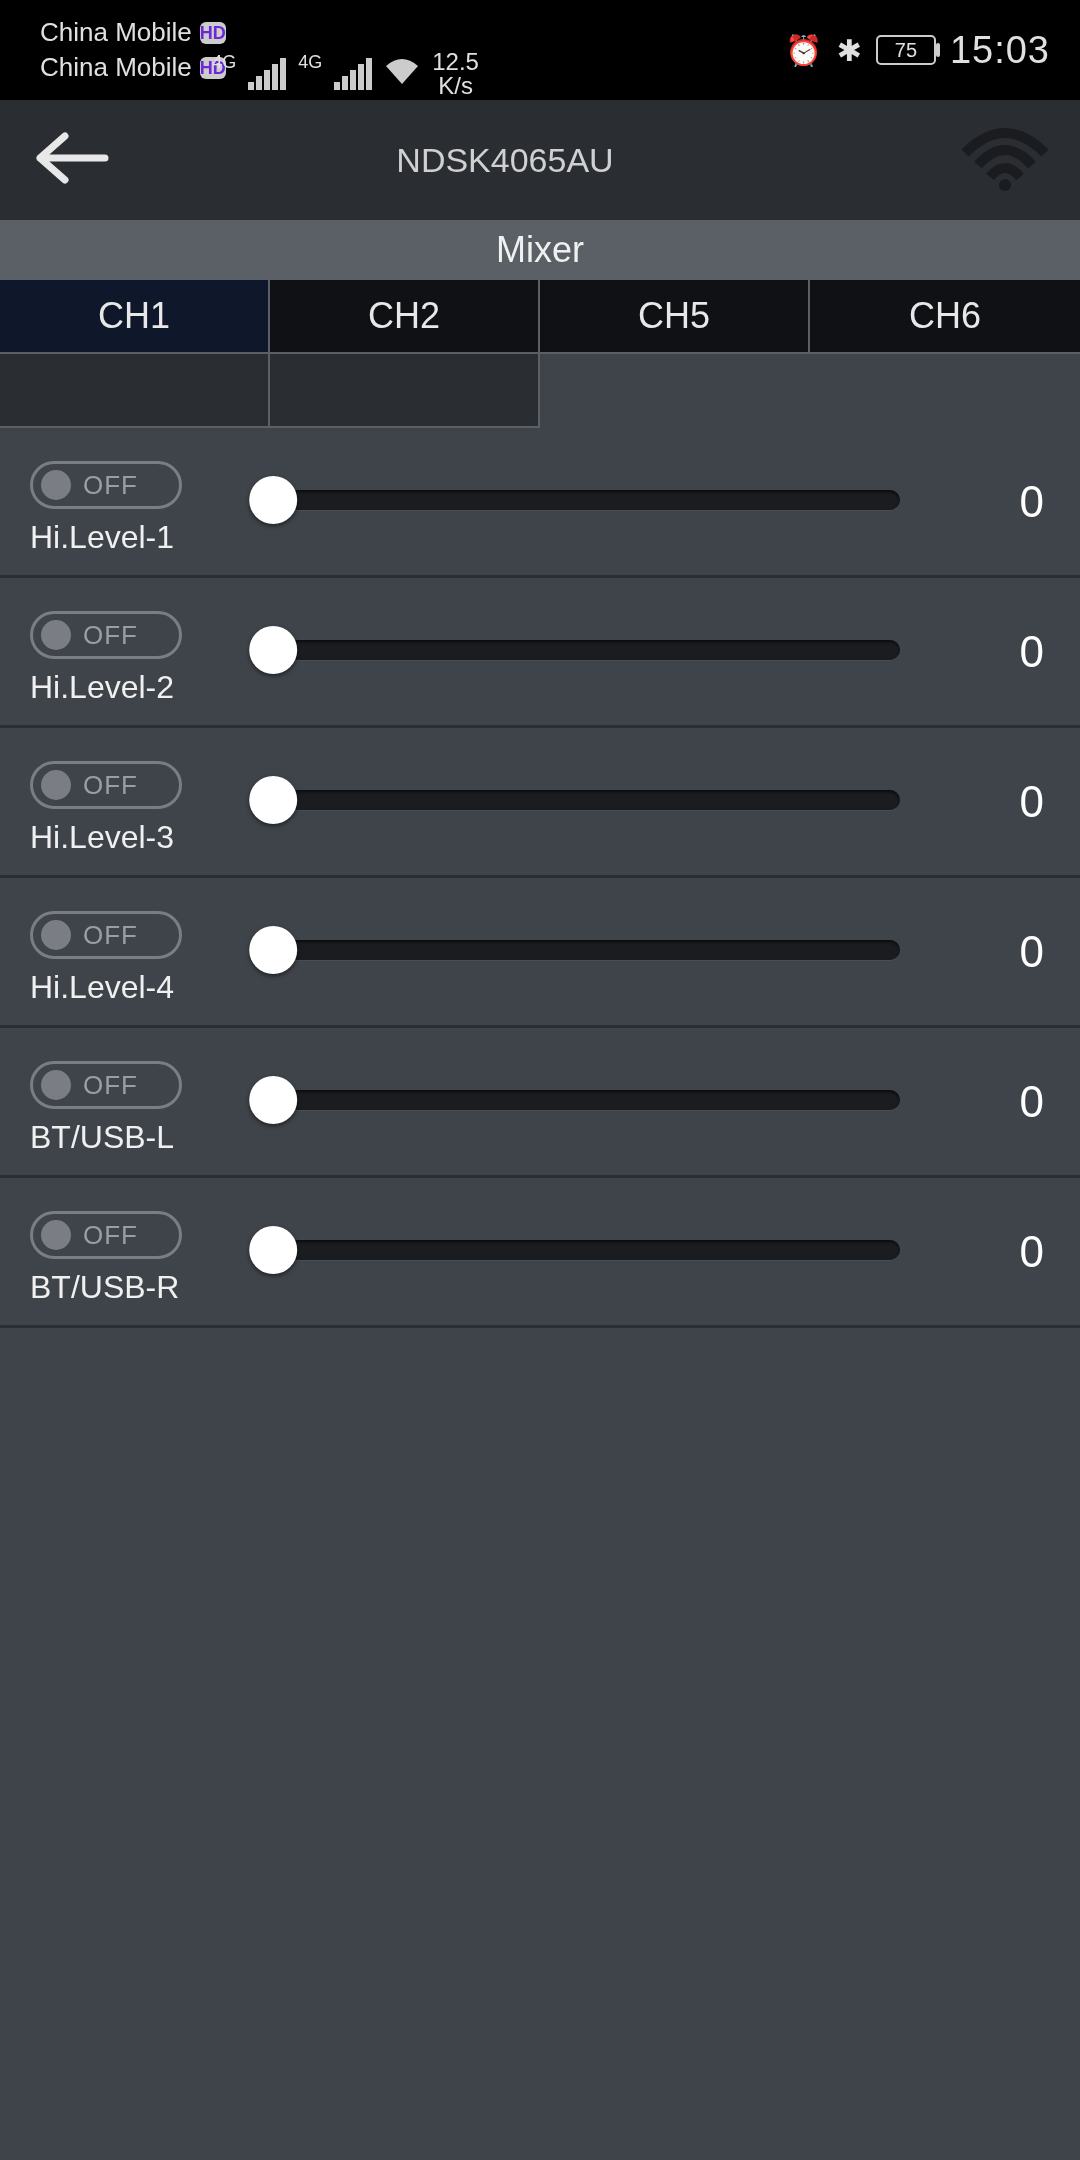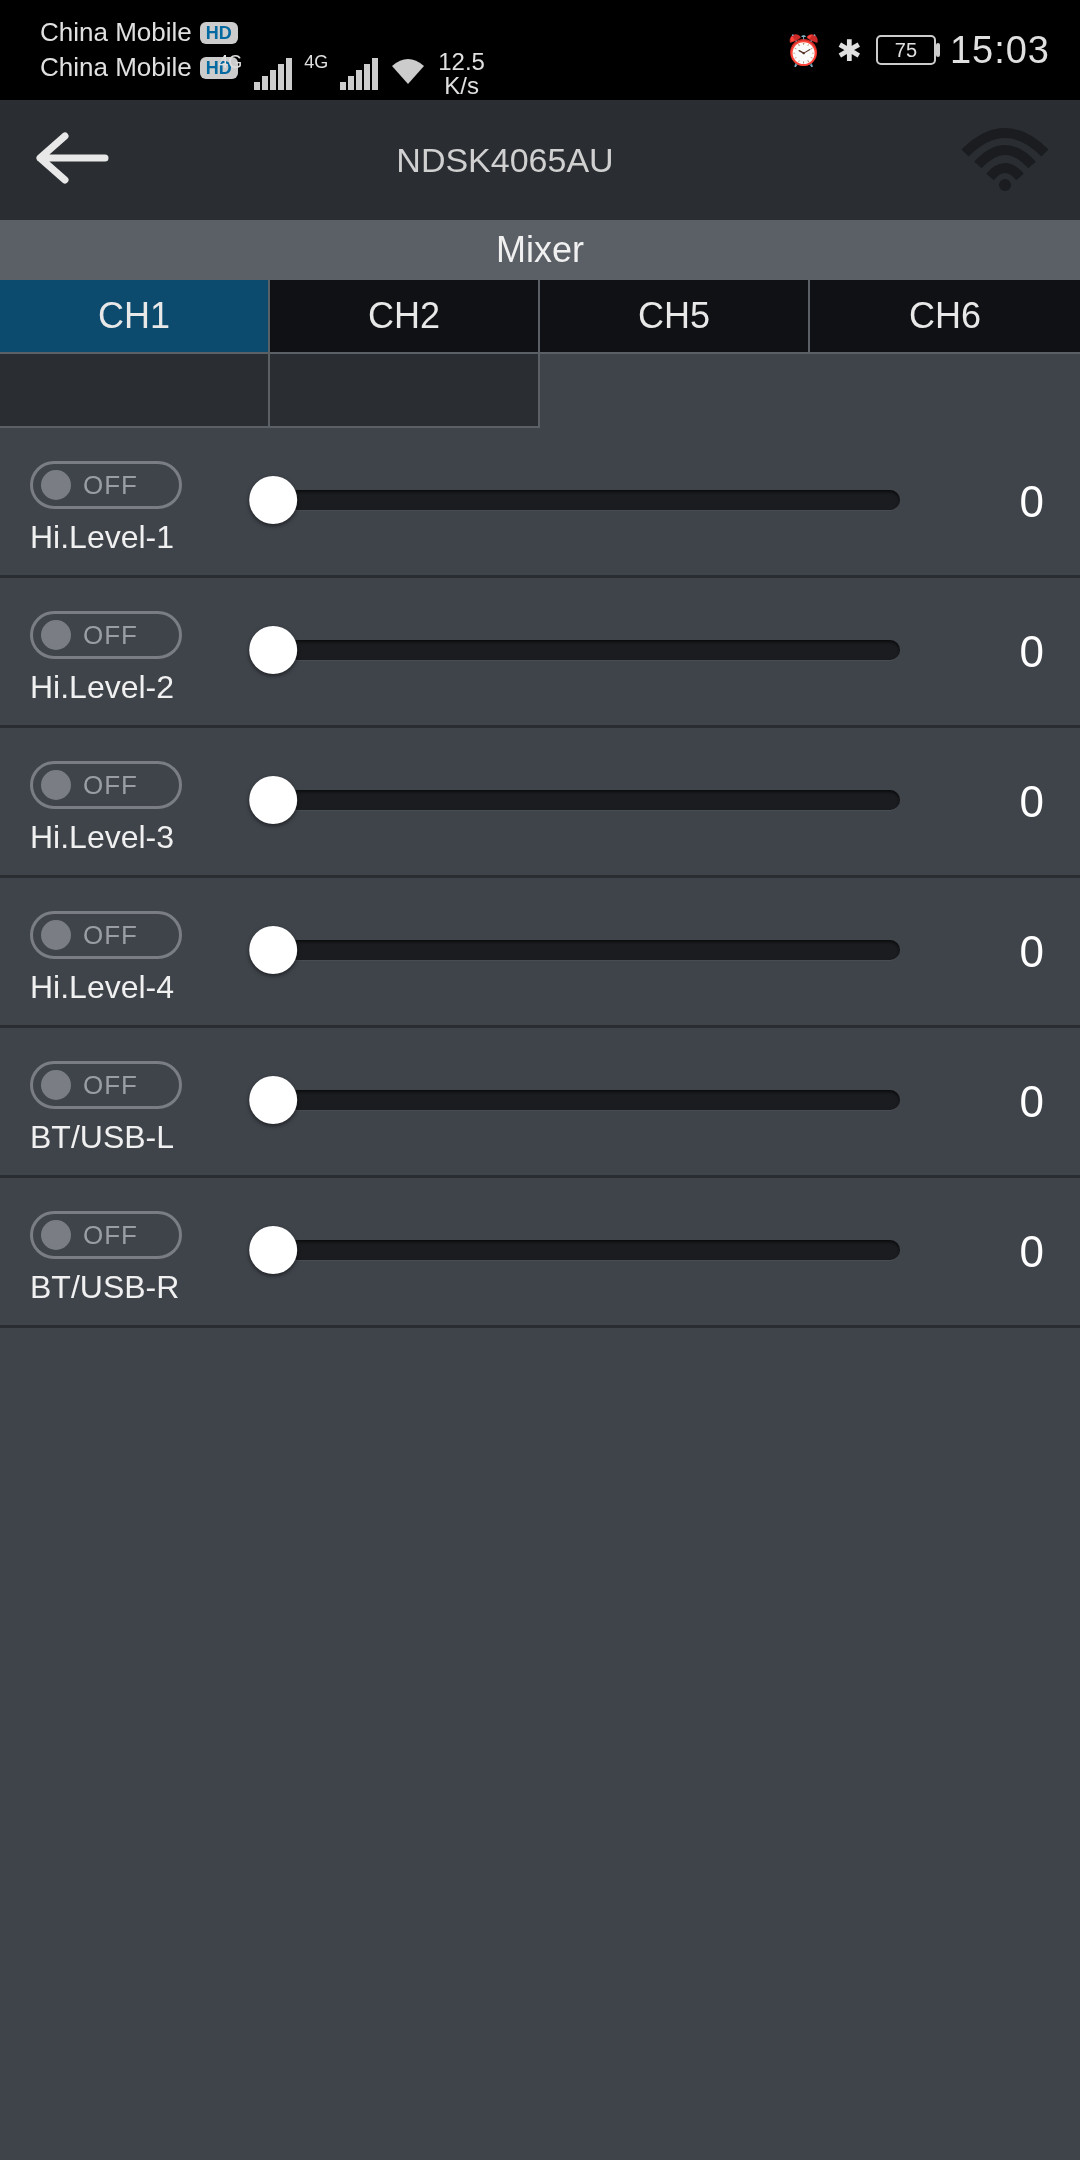--- a/index.html
+++ b/index.html
@@ -17,22 +17,22 @@
     display: flex;
     justify-content: space-between;
     align-items: center;
     padding: 0 30px 0 40px;
     font-size: 28px;
     color: #e0e0e0;
   }
   .status-left { display: flex; flex-direction: column; gap: 4px; }
   .carrier-row { display: flex; align-items: center; gap: 8px; font-size: 26px;}
   .hd-badge {
-    background: #ccc; color: #0369a1; font-weight: bold; font-size: 18px;
-    padding: 0 6px; border-radius: 6px; line-height: 22px;
+    background: #ccc; color: #6d28d9; font-weight: bold; font-size: 18px;
+    padding: 0 0; border-radius: 6px; line-height: 22px;
   }
   .status-mid { display:flex; align-items:center; gap:12px; margin-left:-320px;margin-top:48px;}
   .sig-stack { display:flex; align-items:flex-end; gap:2px;}
   .sig-stack span{ width:6px; background:#ccc; display:inline-block;}
   .b1{height:8px}.b2{height:14px}.b3{height:20px}.b4{height:26px}.b5{height:32px}
   .small4g{font-size:18px; align-self:flex-start; padding-top:2px;}
   .speed-col{display:flex;flex-direction:column;line-height:1;font-size:24px;align-items:center;}
   .status-right { display: flex; align-items: center; gap: 14px; font-size: 30px;}
   .batt {
     border: 2px solid #ccc; width: 60px; height: 30px; border-radius: 5px;
@@ -65,21 +65,21 @@
     font-size: 36px; color:#f0f0f0;
   }
   .tabs { display:flex; flex-wrap:wrap; background:#3f444b; }
   .tab {
     width: 270px; height: 74px; background: #101114;
     display:flex; align-items:center; justify-content:center;
     font-size: 36px; color:#e8e8e8;
     border-right: 2px solid #5b6066; border-bottom: 2px solid #5b6066;
   }
   .tab:nth-child(4n){border-right:none;}
-  .tab.active { background: #0c4a6e; }
+  .tab.active { background: #0f172a; }
   .tab.empty { background: #2a2e33; }
   .rows { display:flex; flex-direction:column; }
   .row {
     height: 150px; display:flex; align-items:center;
     border-bottom: 3px solid #2a2e33; padding: 0 36px 0 30px;
     gap: 24px;
   }
   .row-left {
     width: 200px; display:flex; flex-direction:column; justify-content:center; gap:10px;
     padding-top:14px;

